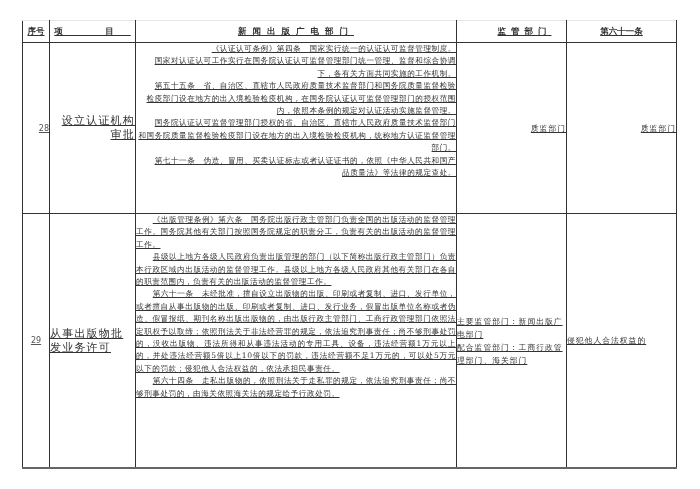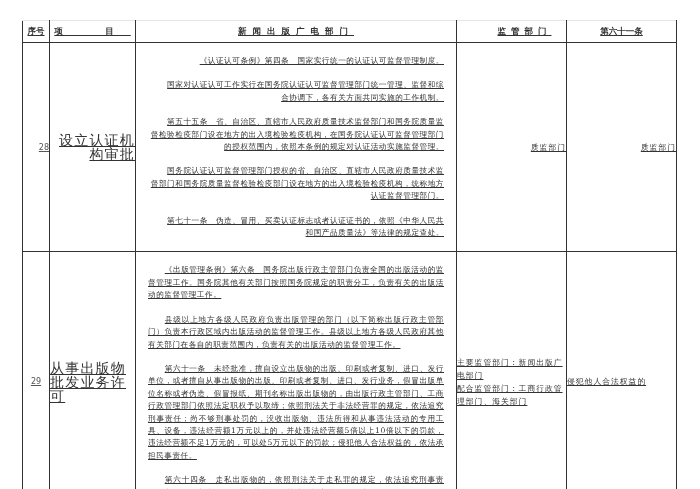--- a/index.html
+++ b/index.html
@@ -54,36 +54,36 @@
 
     td.no {
       text-align: center;
       vertical-align: middle;
       font-family: "DejaVu Sans", "Liberation Sans", sans-serif;
       font-size: 8px;
       color: #555555;
     }
     td.item {
       vertical-align: middle;
-      font-size: 14px;
+      font-size: 11px;
       line-height: 14px;
       padding: 0 5px 0 5px;
       letter-spacing: 1.2px;
       color: #333333;
     }
     td.law {
       vertical-align: top;
       padding: 4px 3px 4px 4px;
       font-size: 7.6px;
       line-height: 12.4px;
       color: #333333;
       text-align: justify;
     }
     td.law p {
-      margin: 12px;
+      margin: 0;
       text-indent: 2.2em;
       letter-spacing: 0.55px;
     }
     td.dept, td.ind {
       vertical-align: middle;
       font-size: 7.8px;
       line-height: 13px;
       padding: 0 6px;
       color: #333333;
       letter-spacing: 1px;

